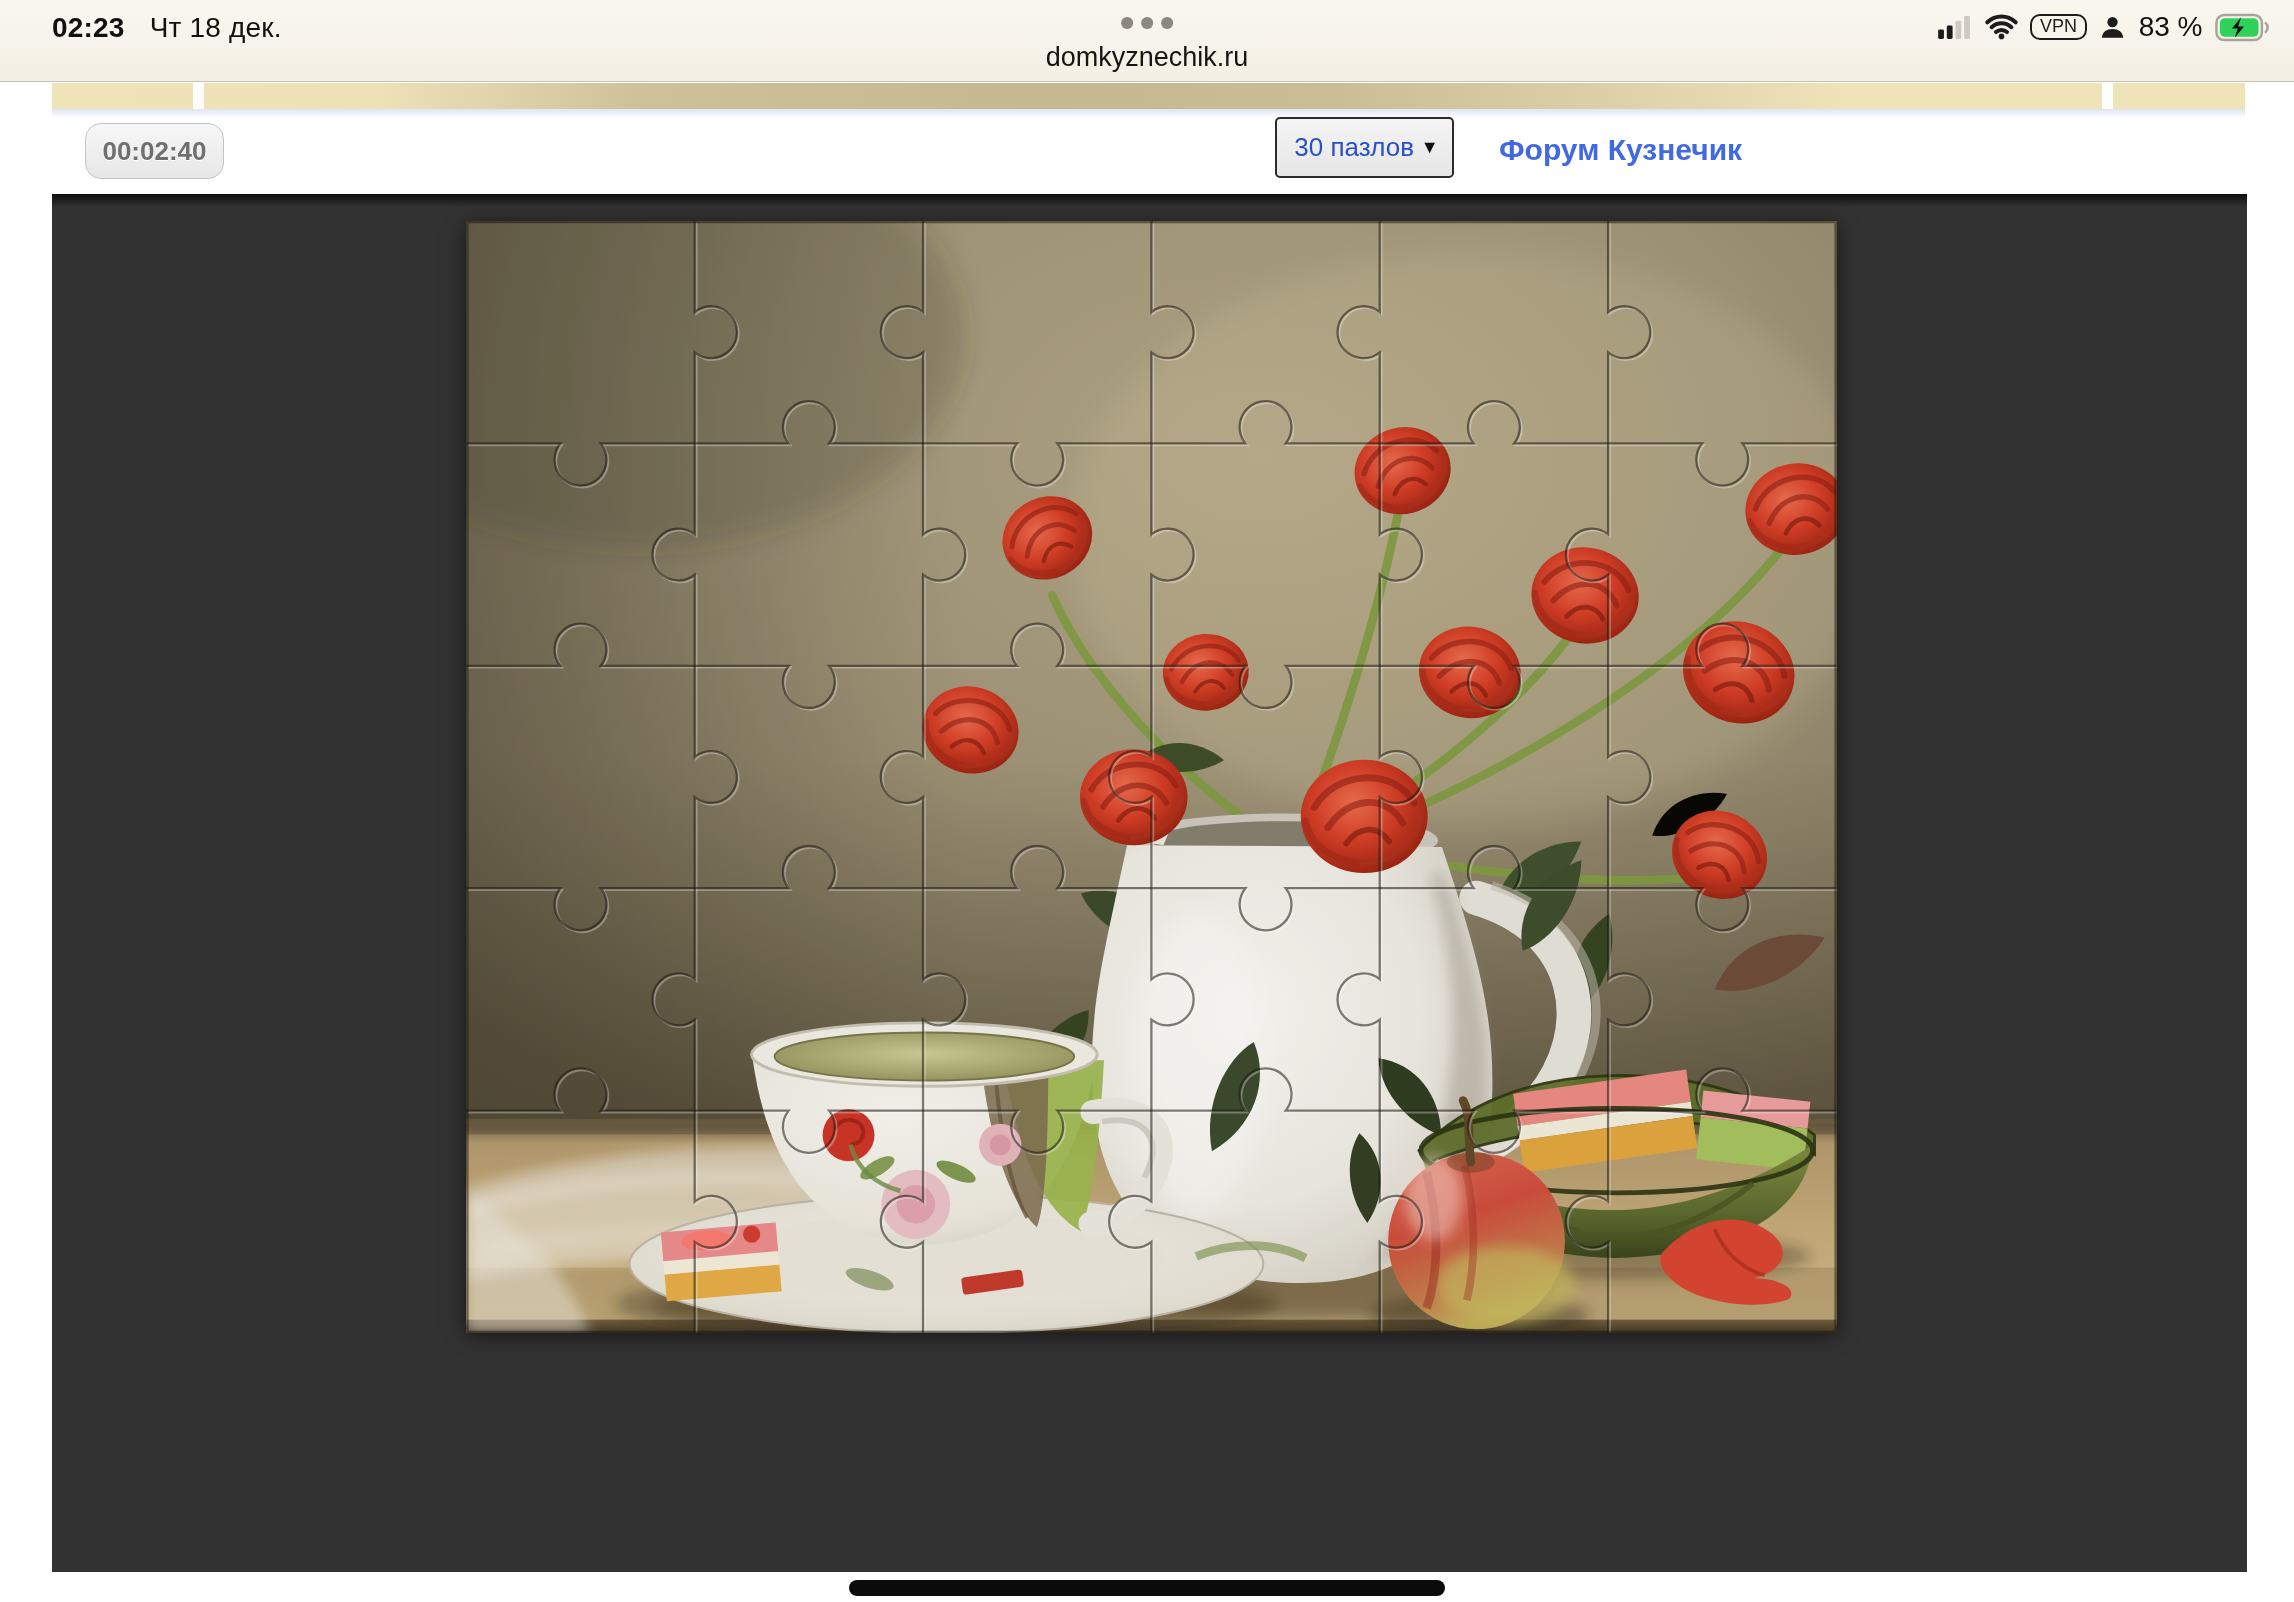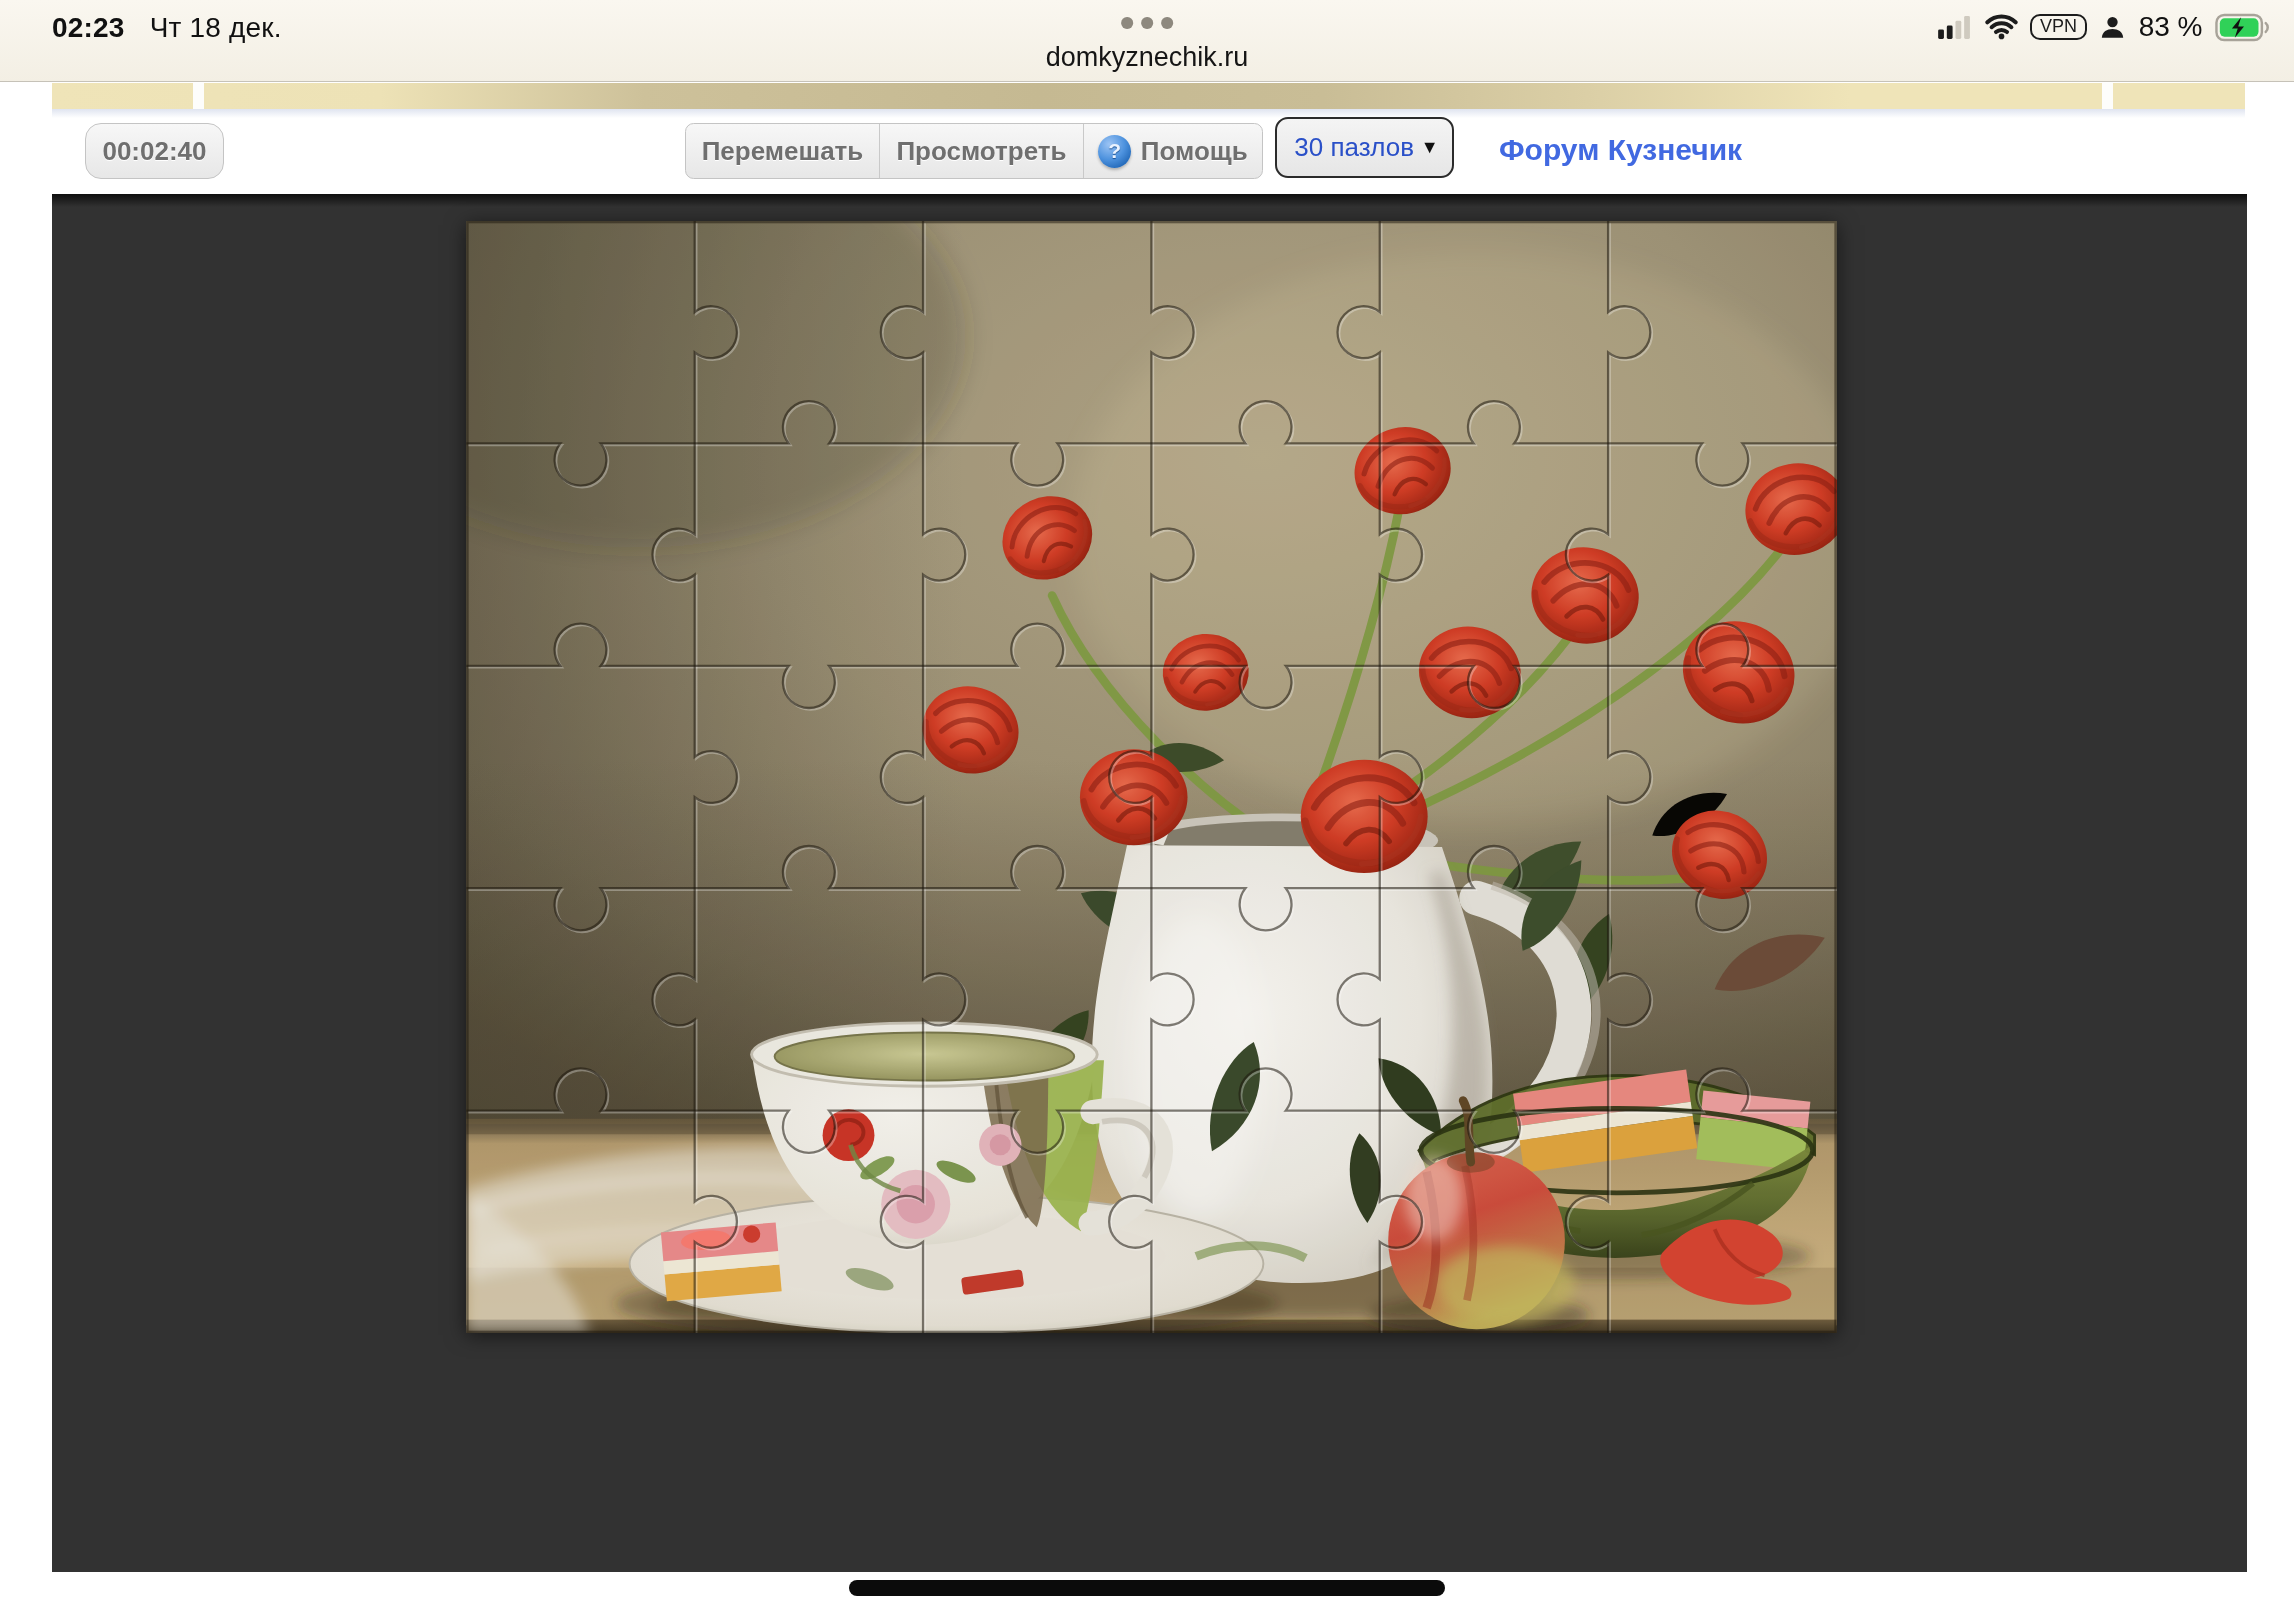--- a/index.html
+++ b/index.html
@@ -37,21 +37,21 @@
   .btn{position:absolute;top:123px;height:56px;border-radius:8.6px;}
   .group{position:absolute;top:123px;height:56px;display:flex;border:1px solid #C4C4C4;
          border-radius:8.6px;overflow:hidden;background:linear-gradient(#F7F7F7,#E7E7E7);}
   .group .seg{border:none;border-left:1px solid #C9C9C9;background:transparent;height:100%;}
   .group .seg:first-child{border-left:none;}
   .help-ball{width:33px;height:33px;border-radius:50%;margin-right:9.6px;flex:0 0 auto;
              background:radial-gradient(circle at 34% 28%,#9CC4F4,#4D92DE 48%,#2268B8 80%,#174F92);
              color:#EAF3FF;font-size:21px;font-weight:bold;display:flex;align-items:center;
              justify-content:center;text-shadow:0 1px 1px #174F92;box-shadow:0 1.9px 2.9px rgba(0,0,0,.25);}
   .select{position:absolute;left:1275px;top:117px;width:179px;height:61px;
-          border:2.9px solid #2B2B2B;border-radius:13px;background:linear-gradient(#F4F4F4,#E6E6E6);
+          border:2.9px solid #2B2B2B;border-radius:5px;background:linear-gradient(#F4F4F4,#E6E6E6);
           display:flex;align-items:center;justify-content:space-between;padding:0 13.4px 0 17.3px;
           font-size:26px;color:#2A50C8;}
   .select .arrow{color:#111;font-size:18px;}
   .forum-link{position:absolute;left:1499px;top:133px;font-size:30px;font-weight:bold;
               color:#4169E1;text-decoration:none;}
 
   
   .canvas{position:absolute;left:52px;top:194px;width:2195px;height:1378px;background:#323232;}
   .canvas::before{content:"";position:absolute;left:0;top:0;width:100%;height:13.4px;
                   background:linear-gradient(#0E0E0E,rgba(50,50,50,0));}
@@ -111,32 +111,20 @@
     <div class="banner-gap" style="left:141px"></div>
     <div class="banner-gap" style="left:2050px"></div>
   </div>
   <div class="banner-glow"></div>
 
   <div class="btn" style="left:85px;width:139px;border-radius:16px;">
     <span>00:02:40</span>
   </div>
 
 
-  <div class="group" style="left:685px;width:578px;">
-    <div class="seg" style="width:194px">
-      <span>Перемешать</span>
-    </div>
-    <div class="seg" style="width:205px">
-      <span>Просмотреть</span>
-    </div>
-    <div class="seg" style="width:180px">
-      <span class="help-ball">?</span>
-      <span>Помощь</span>
-    </div>
-  </div>
 
   <div class="select">
     <span>30 пазлов</span>
     <span class="arrow">▼</span>
   </div>
 
   <a class="forum-link" href="#">Форум Кузнечик</a>
 
   <div class="canvas">
     <div class="board" title="Натюрморт: букет красных роз в белом кувшине, чайная чашка с узором из роз на блюдце, кусочки мармелада, зелёная стеклянная вазочка со сладостями, яблоко и красный лепесток на деревянном столе">

